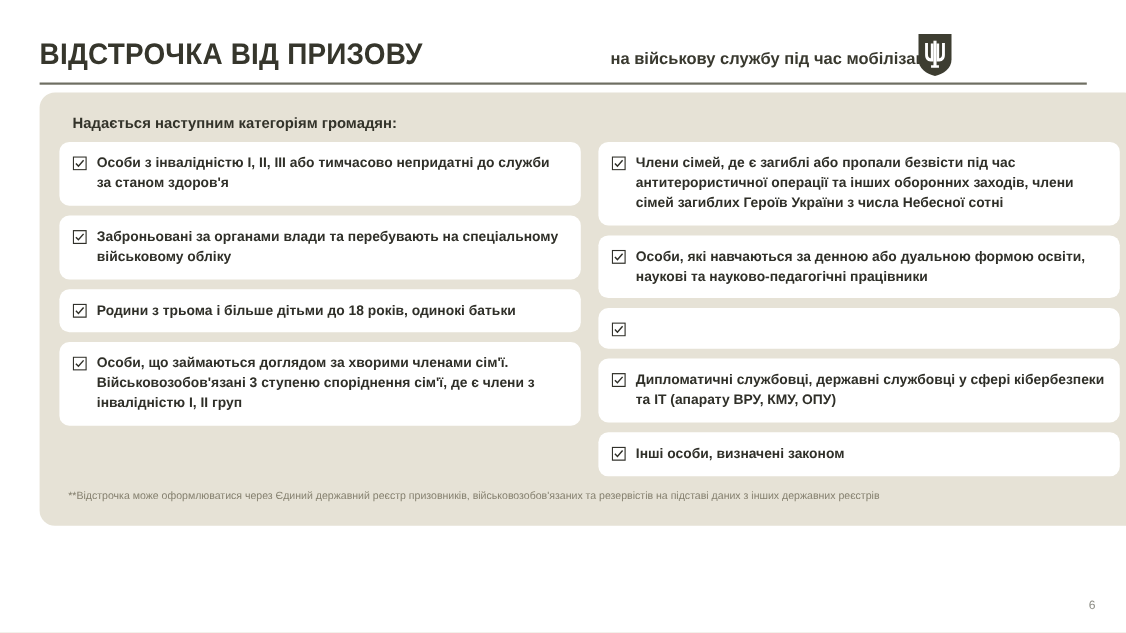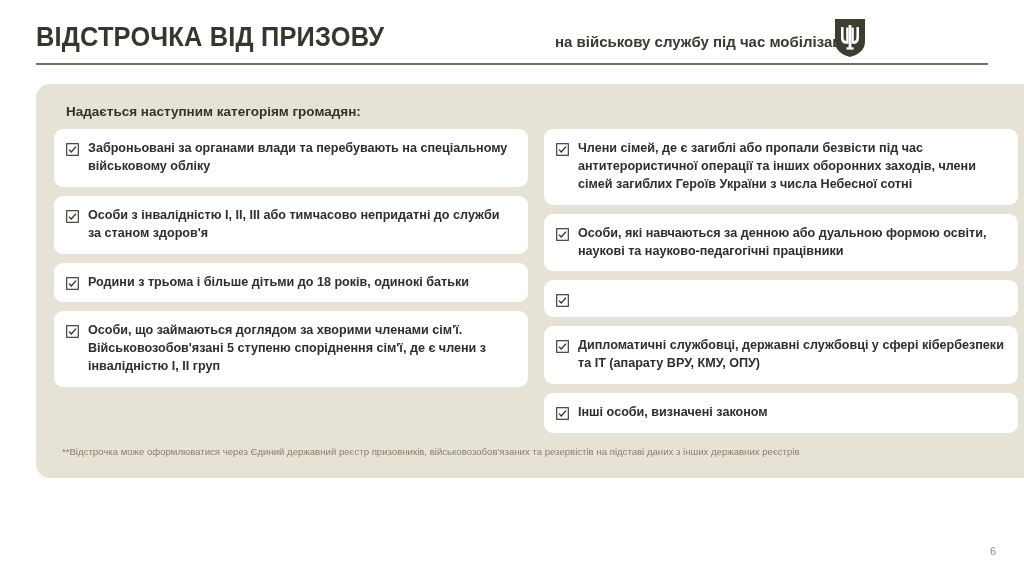--- a/index.html
+++ b/index.html
@@ -14,21 +14,21 @@
     font-family: "Liberation Sans", "DejaVu Sans", sans-serif;
     color: #3a3a30;
     overflow: hidden;
     position: relative;
   }
 
   
   .header {
     position: absolute;
     left: 0;
-    top: 0;
+    top: 12px;
     width: 894px;
     height: 72px;
   }
   .header-title {
     position: absolute;
     left: 36px;
     top: 22px;
     font-size: 27px;
     font-weight: bold;
     letter-spacing: 0.2px;
@@ -164,48 +164,48 @@
   <div class="columns">
 
     <div class="column">
       <div class="card">
         <span class="check-icon">
           <svg viewBox="0 0 13 13" width="13" height="13" aria-hidden="true">
             <rect x="0.7" y="0.7" width="11.6" height="11.6" fill="none" stroke="#2f2f28" stroke-width="1.1"></rect>
             <path d="M3 6.6 L5.3 9 L10 3.6" fill="none" stroke="#2f2f28" stroke-width="1.3"></path>
           </svg>
         </span>
+        <span class="card-text">Особи з інвалідністю I, II, III або тимчасово непридатні до служби за станом здоров'я</span>
+      </div>
+      <div class="card">
+        <span class="check-icon">
+          <svg viewBox="0 0 13 13" width="13" height="13" aria-hidden="true">
+            <rect x="0.7" y="0.7" width="11.6" height="11.6" fill="none" stroke="#2f2f28" stroke-width="1.1"></rect>
+            <path d="M3 6.6 L5.3 9 L10 3.6" fill="none" stroke="#2f2f28" stroke-width="1.3"></path>
+          </svg>
+        </span>
         <span class="card-text">Заброньовані за органами влади та перебувають на спеціальному військовому обліку</span>
       </div>
       <div class="card">
         <span class="check-icon">
           <svg viewBox="0 0 13 13" width="13" height="13" aria-hidden="true">
             <rect x="0.7" y="0.7" width="11.6" height="11.6" fill="none" stroke="#2f2f28" stroke-width="1.1"></rect>
             <path d="M3 6.6 L5.3 9 L10 3.6" fill="none" stroke="#2f2f28" stroke-width="1.3"></path>
           </svg>
         </span>
-        <span class="card-text">Особи з інвалідністю I, II, III або тимчасово непридатні до служби за станом здоров'я</span>
-      </div>
-      <div class="card">
-        <span class="check-icon">
-          <svg viewBox="0 0 13 13" width="13" height="13" aria-hidden="true">
-            <rect x="0.7" y="0.7" width="11.6" height="11.6" fill="none" stroke="#2f2f28" stroke-width="1.1"></rect>
-            <path d="M3 6.6 L5.3 9 L10 3.6" fill="none" stroke="#2f2f28" stroke-width="1.3"></path>
-          </svg>
-        </span>
         <span class="card-text">Родини з трьома і більше дітьми до 18 років, одинокі батьки</span>
       </div>
       <div class="card">
         <span class="check-icon">
           <svg viewBox="0 0 13 13" width="13" height="13" aria-hidden="true">
             <rect x="0.7" y="0.7" width="11.6" height="11.6" fill="none" stroke="#2f2f28" stroke-width="1.1"></rect>
             <path d="M3 6.6 L5.3 9 L10 3.6" fill="none" stroke="#2f2f28" stroke-width="1.3"></path>
           </svg>
         </span>
-        <span class="card-text">Особи, що займаються доглядом за хворими членами сім'ї. Військовозобов'язані 5 ступеню споріднення сім'ї, де є члени з інвалідністю I, II груп</span>
+        <span class="card-text">Особи, що займаються доглядом за хворими членами сім'ї. Військовозобов'язані 3 ступеню споріднення сім'ї, де є члени з інвалідністю I, II груп</span>
       </div>
     </div>
 
     <div class="column">
       <div class="card">
         <span class="check-icon">
           <svg viewBox="0 0 13 13" width="13" height="13" aria-hidden="true">
             <rect x="0.7" y="0.7" width="11.6" height="11.6" fill="none" stroke="#2f2f28" stroke-width="1.1"></rect>
             <path d="M3 6.6 L5.3 9 L10 3.6" fill="none" stroke="#2f2f28" stroke-width="1.3"></path>
           </svg>

